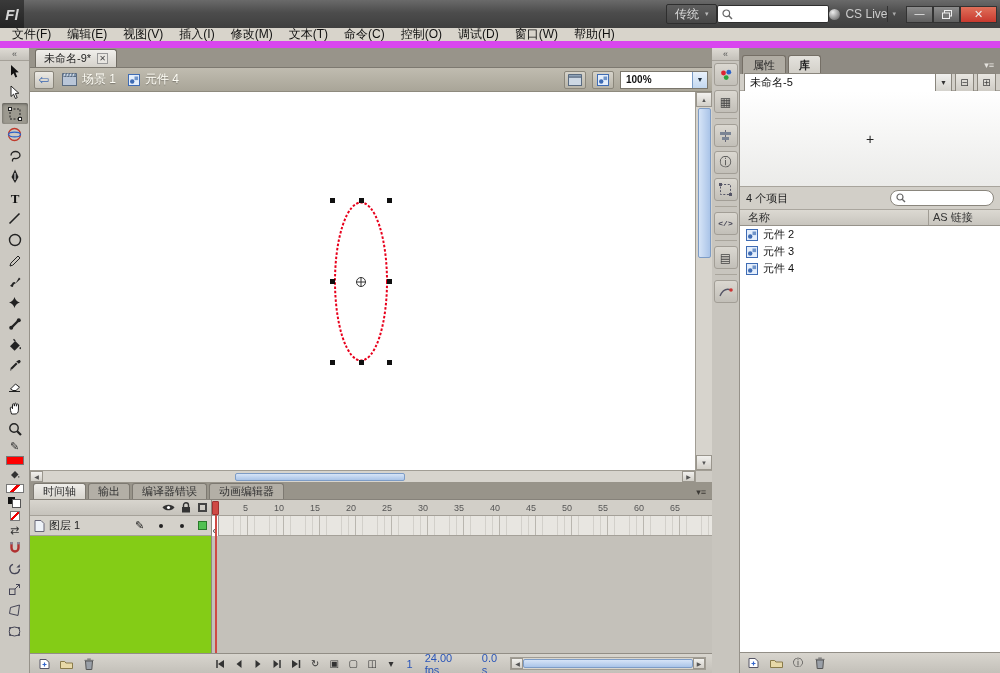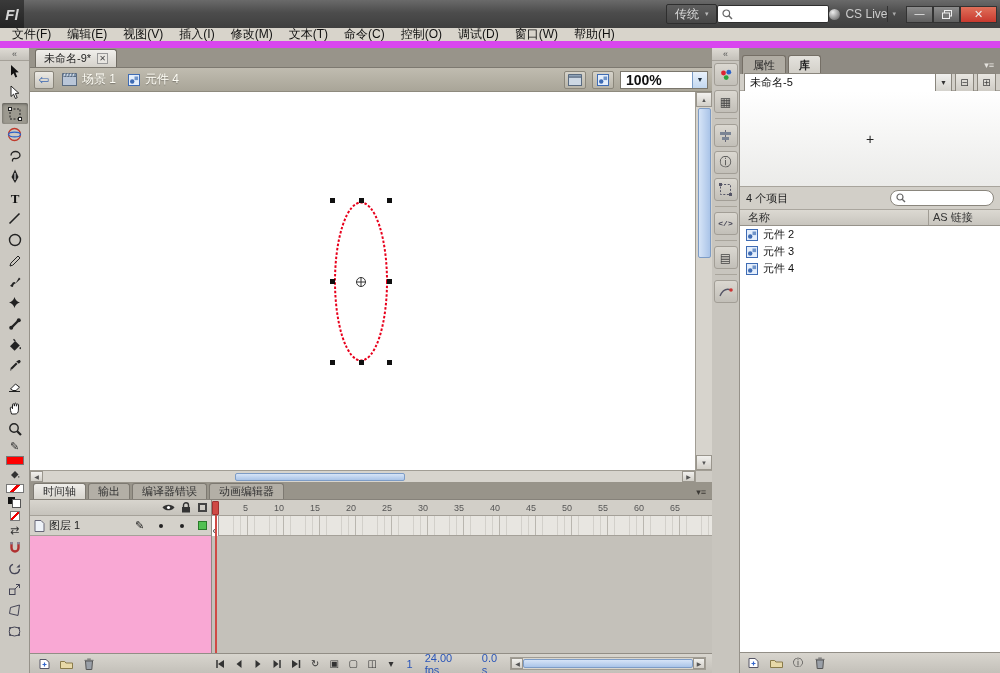--- a/index.html
+++ b/index.html
@@ -67,21 +67,21 @@
   background:linear-gradient(#c0bcb0,#a9a598);border-bottom:1px solid #8e8a7e;
   display:flex;align-items:center;padding:0 4px;gap:4px;color:#fffef6;text-shadow:0 1px 1px rgba(0,0,0,.3);}
 .eb-back{width:20px;height:18px;background:linear-gradient(#eceae4,#c9c6bd);border:1px solid #89857a;
   border-radius:2px;color:#3a66b0;display:flex;align-items:center;justify-content:center;font-size:13px;text-shadow:none;}
 .eb-crumb{display:flex;align-items:center;gap:5px;padding:0 4px;font-size:12px;}
 .eb-right{margin-left:auto;display:flex;align-items:center;gap:6px;}
 .eb-iconbtn{width:22px;height:18px;display:flex;align-items:center;justify-content:center;
   background:linear-gradient(#d6d3ca,#b8b4a8);border:1px solid #8b877b;border-radius:2px;}
 .zoom-combo{width:88px;height:18px;background:#fff;border:1px solid #7a766c;display:flex;align-items:center;
   color:#111;text-shadow:none;}
-.zoom-combo .val{flex:1;padding:0 5px;font-size:14px;font-weight:bold;}
+.zoom-combo .val{flex:1;padding:0 5px;font-size:10px;font-weight:bold;}
 .zoom-combo .arrow{width:15px;height:100%;background:linear-gradient(#e9f2fc,#c3d8f0);
   border-left:1px solid #7a9cc6;font-size:7px;display:flex;align-items:center;justify-content:center;color:#234;}
 
 
 .stage{position:absolute;left:30px;top:92px;width:665px;height:378px;background:#fff;overflow:hidden;}
 .sel{position:absolute;left:302px;top:108px;width:58px;height:163px;}
 .handle{position:absolute;width:5px;height:5px;background:#101010;}
 .reg{position:absolute;left:50%;top:50%;transform:translate(-50%,-50%);}
 
 
@@ -97,21 +97,21 @@
 
 
 .bpanel{position:absolute;left:30px;top:482px;width:682px;height:191px;background:#c7c4bd;}
 .btabs{height:18px;background:#98948a;display:flex;align-items:flex-end;padding-left:3px;gap:2px;
   border-bottom:1px solid #86827a;}
 .btab{height:16px;padding:0 9px;display:flex;align-items:center;font-size:11px;background:#b3afa6;
   border:1px solid #7d7971;border-bottom:0;border-radius:3px 3px 0 0;color:#333;}
 .btab.active{background:linear-gradient(#efeeea,#d8d5ce);}
 .pmenu{margin-left:auto;color:#3c3a36;font-size:9px;padding:0 6px 2px 0;}
 .tl-body{position:absolute;top:18px;left:0;right:0;bottom:20px;display:flex;}
-.tl-layers{width:182px;border-right:1px solid #8e8a82;display:flex;flex-direction:column;background:#f9a8d4;}
+.tl-layers{width:182px;border-right:1px solid #8e8a82;display:flex;flex-direction:column;background:#84cc16;}
 .tl-lhead{height:16px;display:flex;justify-content:flex-end;align-items:center;
   border-bottom:1px solid #a5a199;background:linear-gradient(#d8d5ce,#c6c3bc);}
 .tl-col{width:17px;display:flex;align-items:center;justify-content:center;}
 .obox{width:9px;height:9px;border:2px solid #444;}
 .tl-layer{height:20px;display:flex;align-items:center;background:#d4d1ca;border-bottom:1px solid #a5a199;
   padding-left:4px;gap:4px;font-size:11px;}
 .tl-layer .nm{flex:1;}
 .dot{width:4px;height:4px;border-radius:50%;background:#222;}
 .gsq{width:9px;height:9px;background:var(--layer-outline-green);border:1px solid #2a7a2a;}
 .tl-frames{flex:1;position:relative;background:#c4c1ba;}

